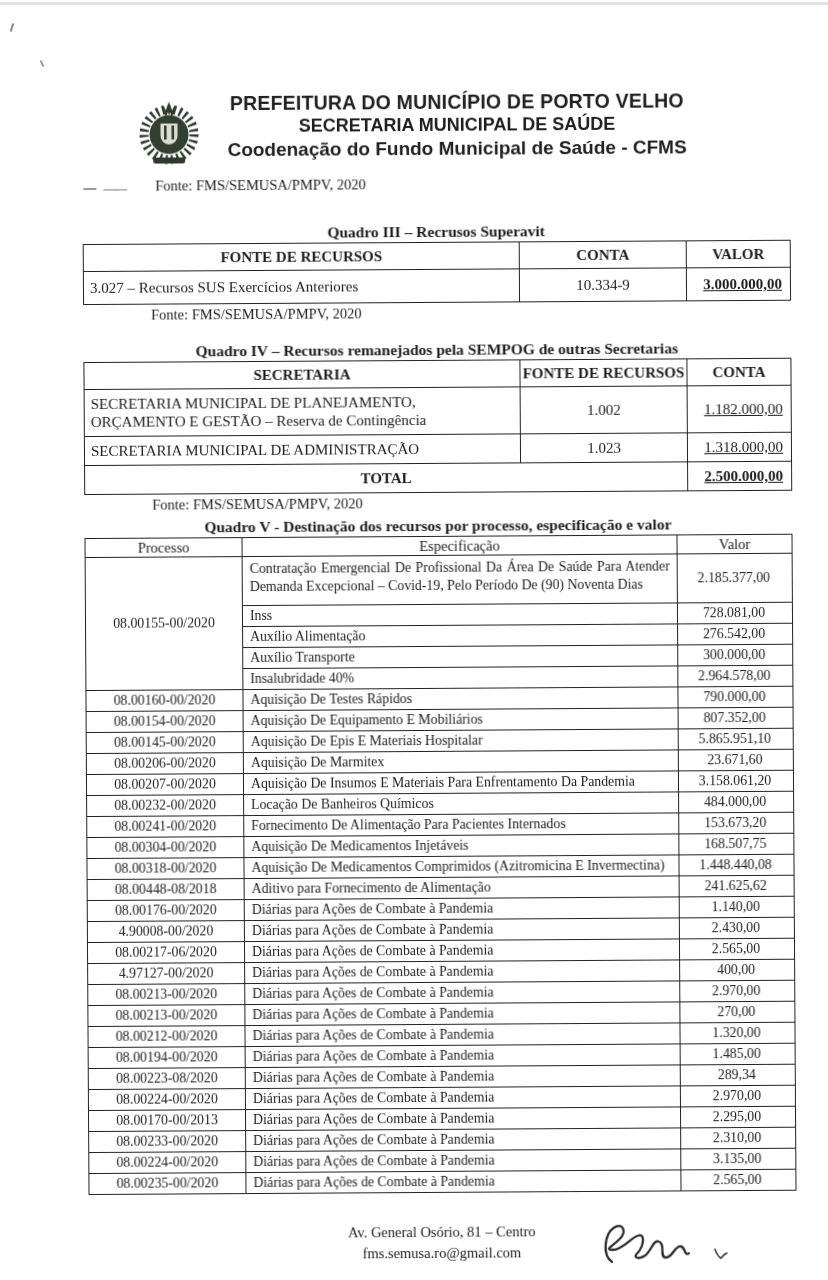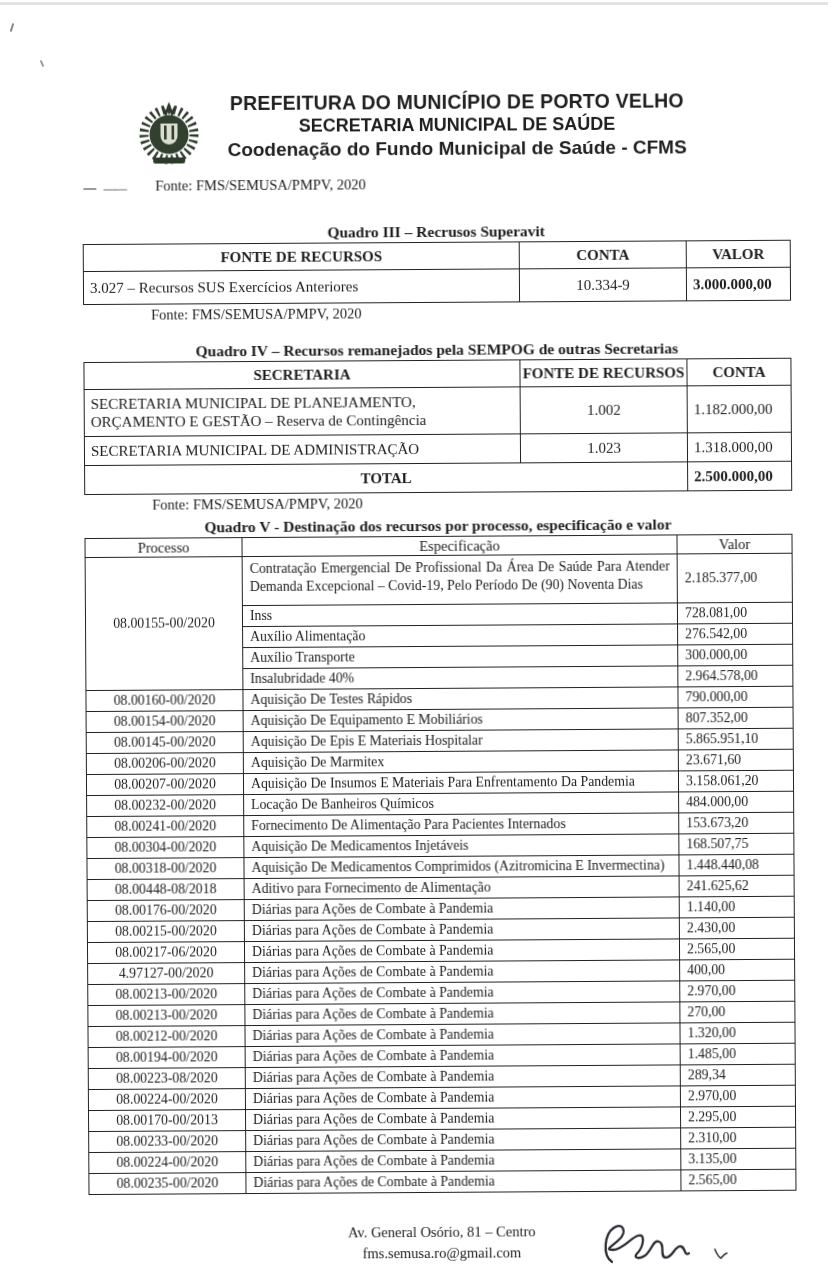--- a/index.html
+++ b/index.html
@@ -37,32 +37,32 @@
   table { border-collapse:collapse; margin-left:85px; width:707px; table-layout:fixed; background:transparent; }
   th, td { border:1.6px solid #222222; }
 
   
   .t34 col.c1 { width:436px; } .t34 col.c2 { width:167px; } .t34 col.c3 { width:104px; }
   .t34 th { font-size:15px; font-weight:bold; text-align:center; padding:4px 2px; line-height:18px; }
   .t34 td { font-size:15px; padding:5px 6px; line-height:18px; }
   .q3 table td { padding-top:7px; padding-bottom:7px; }
   .cell-left { text-align:left; }
   .cell-center { text-align:center; }
-  .cell-right { text-align:left; padding-right:8px !important; }
+  .cell-right { text-align:right; padding-right:8px !important;text-decoration:underline; }
   .bold { font-weight:bold; }
   .src-note { margin-left:153px; margin-top:2px; }
 
   
   .t5 col.c1 { width:157px; } .t5 col.c2 { width:435px; } .t5 col.c3 { width:115px; }
   .t5 th { font-size:14.5px; font-weight:normal; text-align:center; padding:1px 2px; line-height:16px; }
   .t5 td { font-size:13.8px; line-height:18px; padding:1px 7px; }
   .q5-proc { text-align:center; vertical-align:middle; padding:1px 2px !important; }
   .q5-spec { text-align:justify; vertical-align:top; }
   .q5-spec.pad { padding-bottom:9px !important; padding-top:3px !important; }
-  .q5-val { text-align:left; vertical-align:bottom; padding-right:9px !important;margin-left:8px; }
+  .q5-val { text-align:center; vertical-align:bottom; padding-right:9px !important;margin-left:8px; }
   .q5-val.mid { vertical-align:middle; }
 
   
   .doc-footer { position:absolute; top:1222px; left:0; width:828px; text-align:center; font-size:14.5px; line-height:21px; }
   .doc-footer .inner { transform:translateX(24px); }
   .signature { position:absolute; left:588px; top:1218px; }
 </style>
 </head>
 <body>
 
@@ -242,21 +242,21 @@
             <td class="q5-proc">08.00448-08/2018</td>
             <td class="q5-spec">Aditivo para Fornecimento de Alimentação</td>
             <td class="q5-val">241.625,62</td>
           </tr>
           <tr>
             <td class="q5-proc">08.00176-00/2020</td>
             <td class="q5-spec">Diárias para Ações de Combate à Pandemia</td>
             <td class="q5-val">1.140,00</td>
           </tr>
           <tr>
-            <td class="q5-proc">08.00215-00/2020</td>
+            <td class="q5-proc">4.90008-00/2020</td>
             <td class="q5-spec">Diárias para Ações de Combate à Pandemia</td>
             <td class="q5-val">2.430,00</td>
           </tr>
           <tr>
             <td class="q5-proc">08.00217-06/2020</td>
             <td class="q5-spec">Diárias para Ações de Combate à Pandemia</td>
             <td class="q5-val">2.565,00</td>
           </tr>
           <tr>
             <td class="q5-proc">4.97127-00/2020</td>

